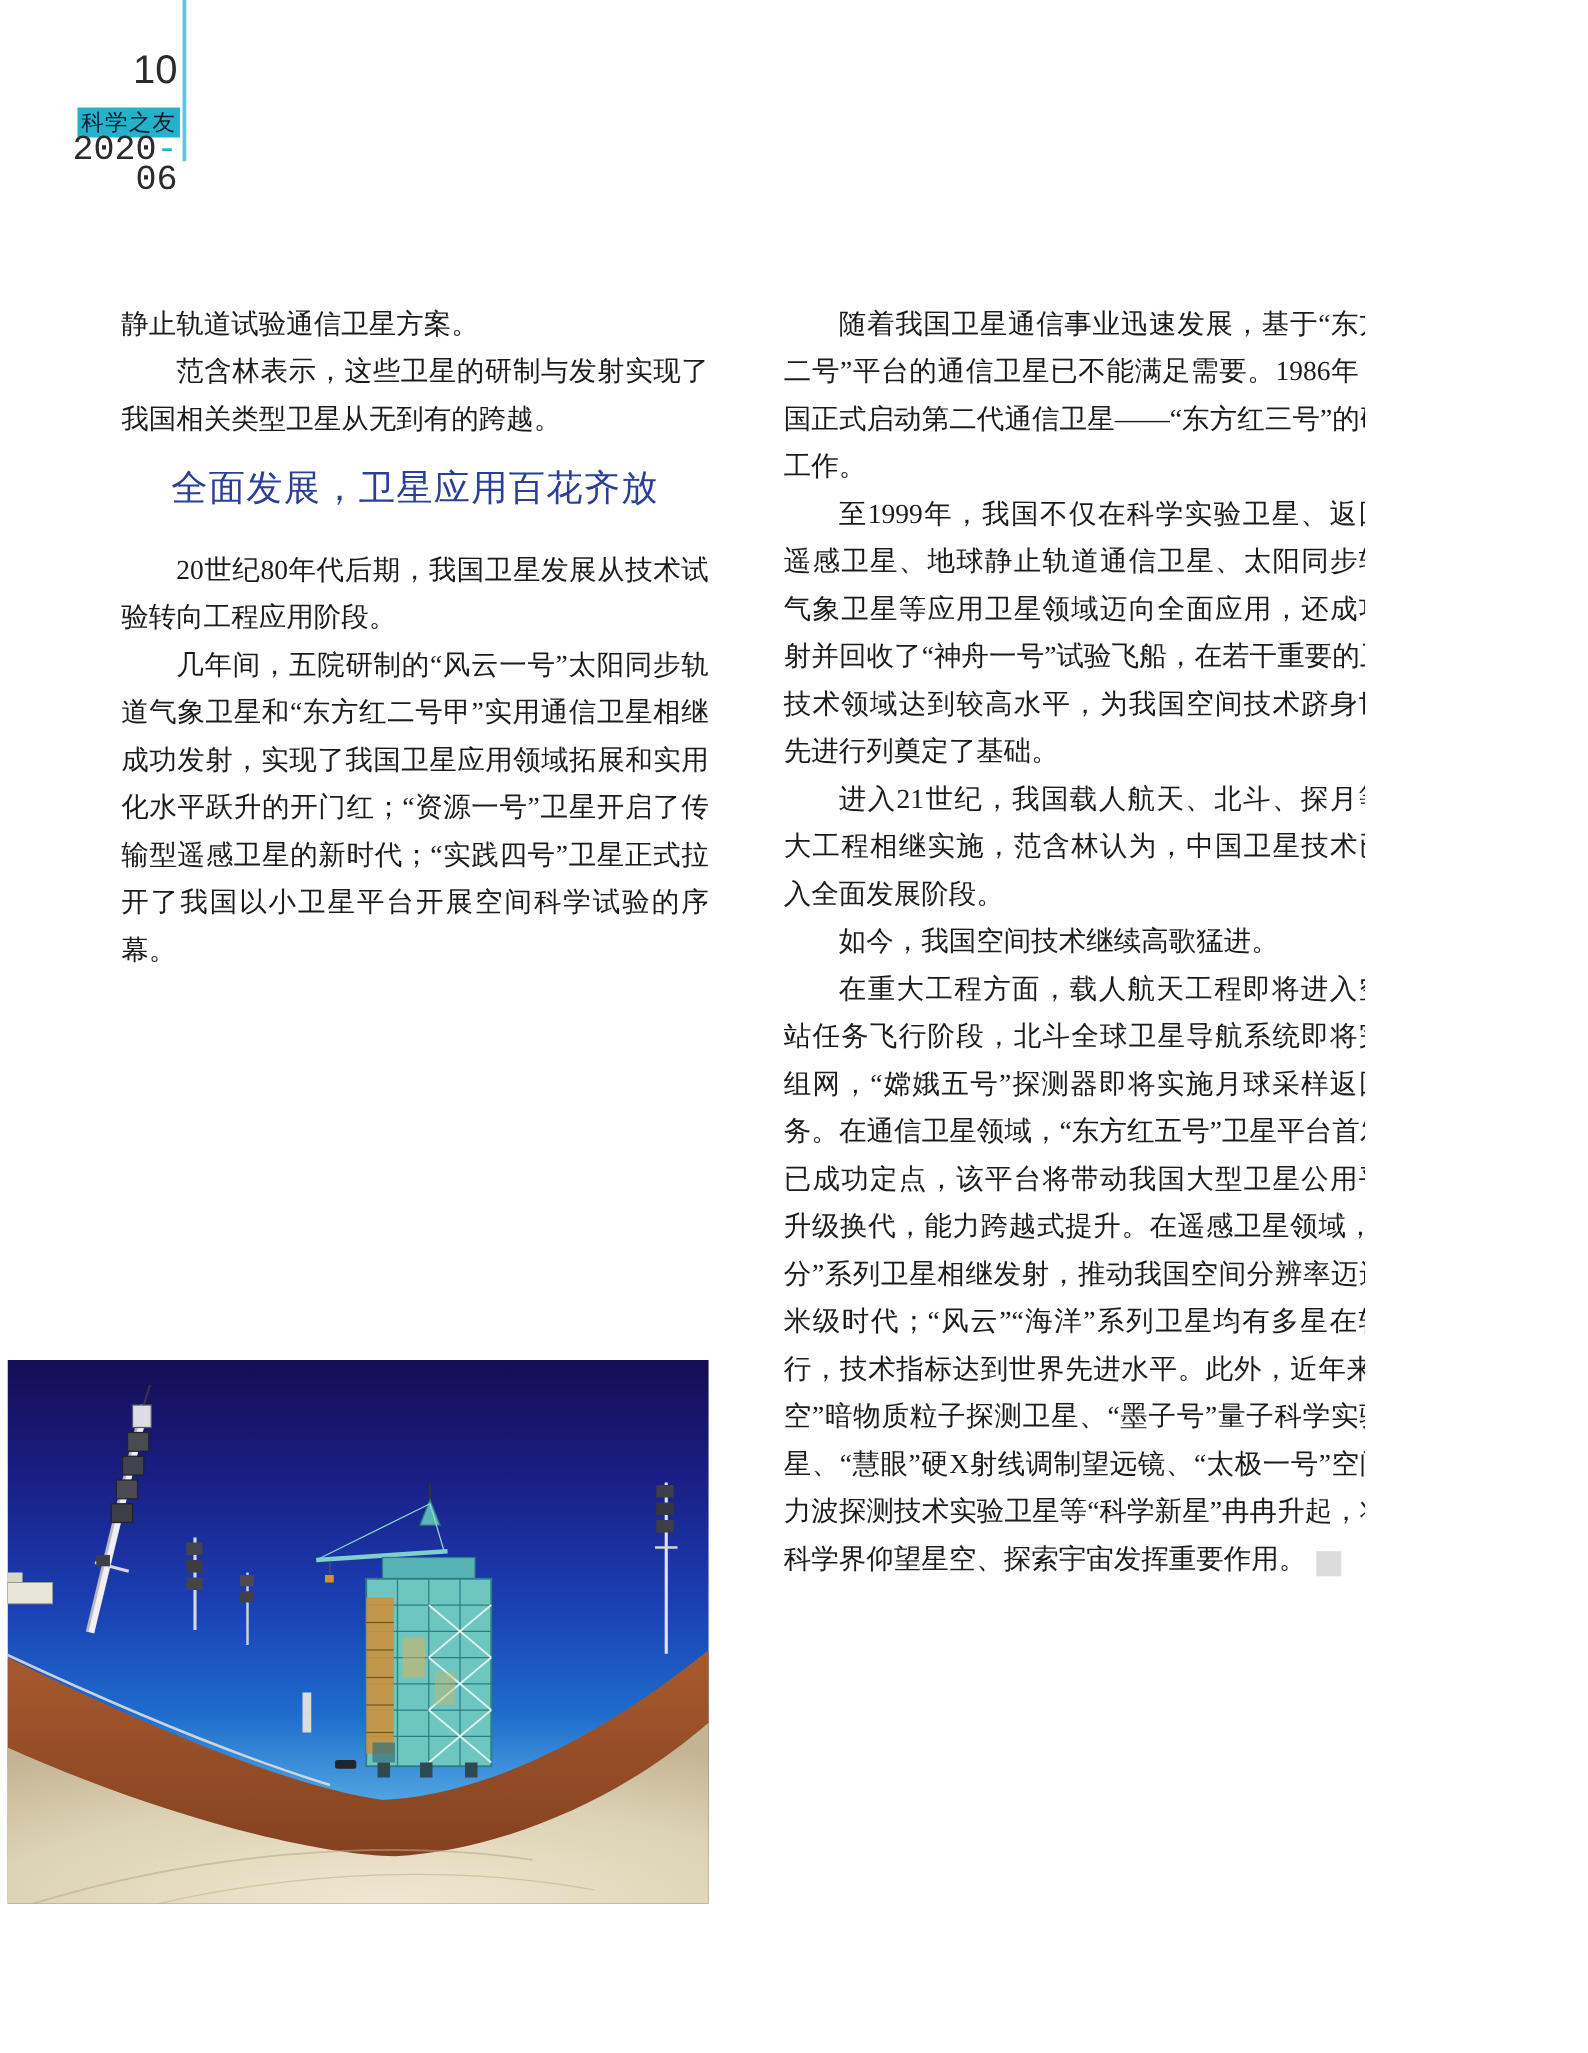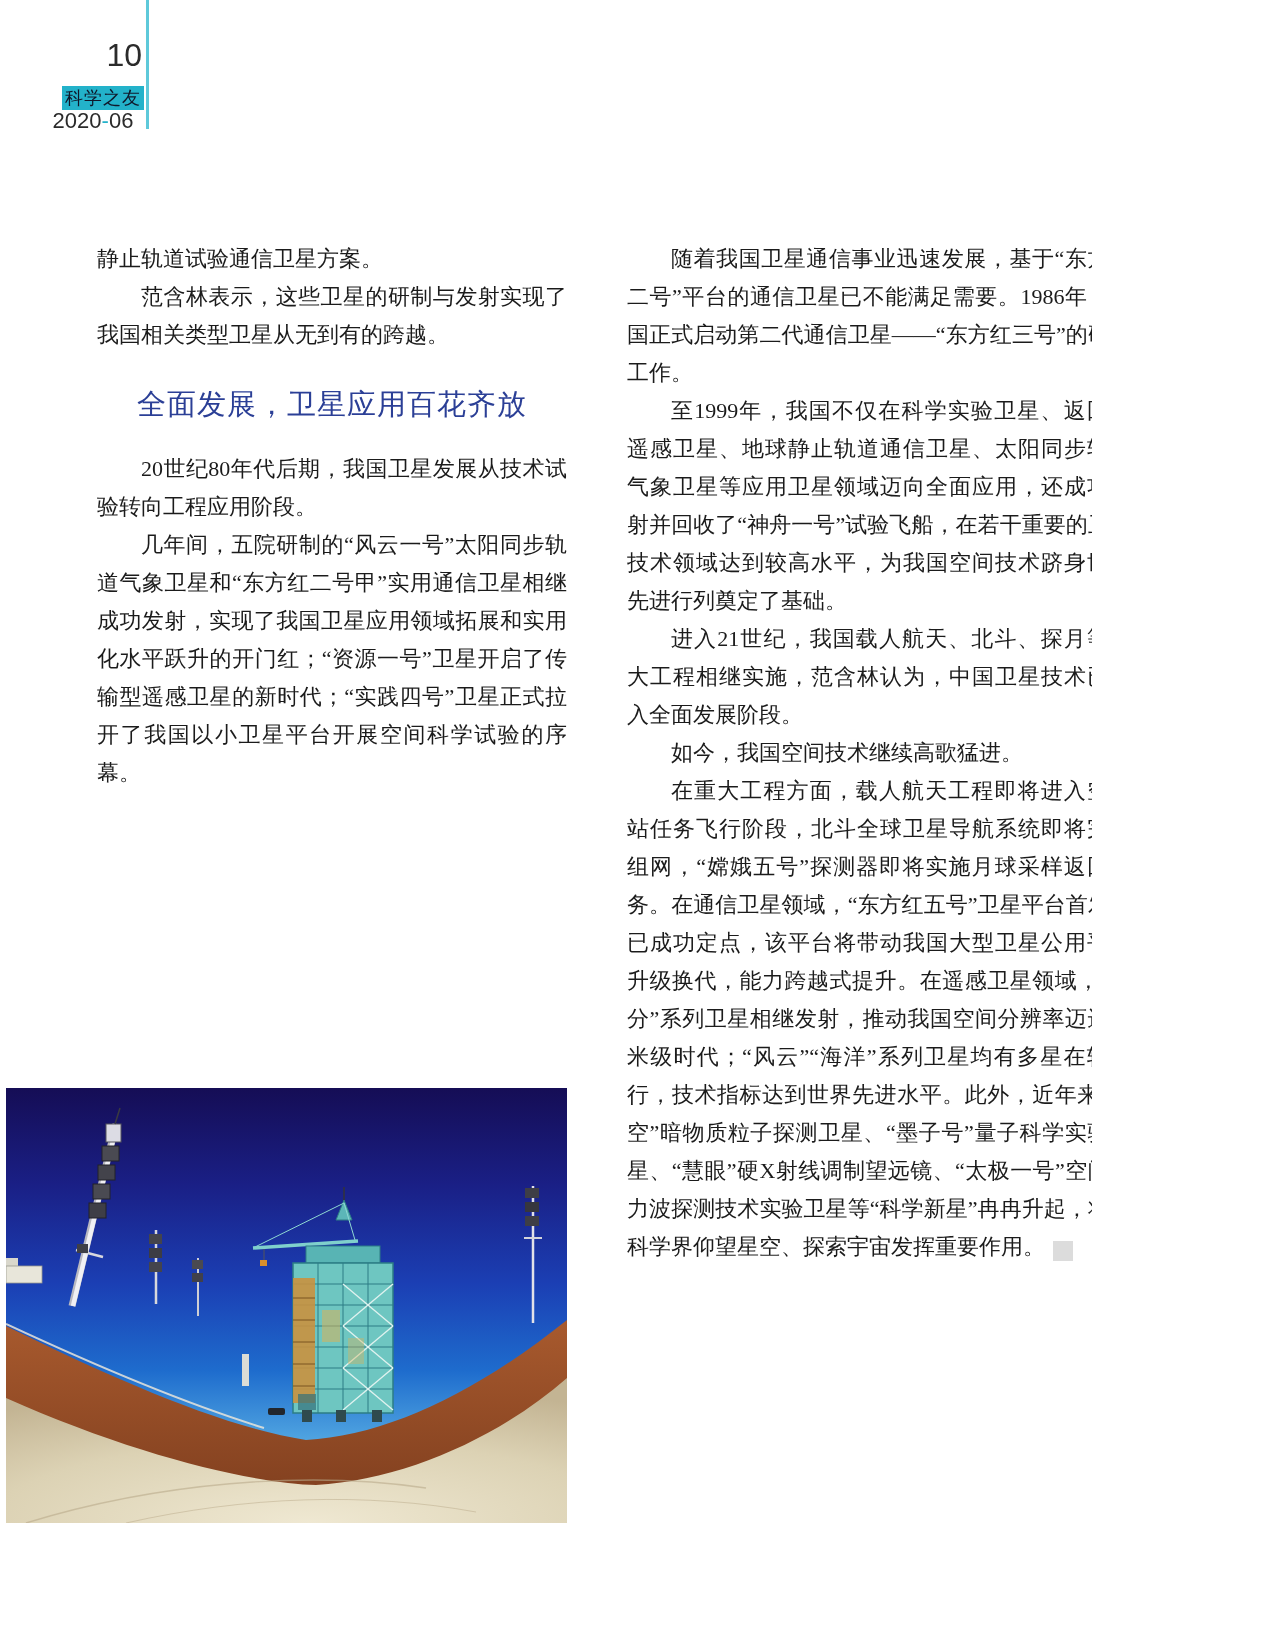--- a/index.html
+++ b/index.html
@@ -7,33 +7,33 @@
         font-family:"Liberation Serif","DejaVu Serif",serif;color:#1b1b1b;}
 
   
   .header-rule{position:absolute;left:146px;top:0;width:3px;height:129px;background:#5ec9da;}
   .page-number{position:absolute;left:52px;top:38px;width:90px;text-align:right;
                font-family:"Liberation Sans","DejaVu Sans",sans-serif;
                font-size:32px;line-height:34px;color:#2b2b2b;}
   .magazine-badge{position:absolute;left:62px;top:86px;width:82px;height:24px;background:#23b2ca;
                   color:#0f172a;font-family:"Liberation Sans","DejaVu Sans",sans-serif;
                   font-size:18px;line-height:24px;text-align:center;letter-spacing:1px;}
-  .issue{position:absolute;left:44px;top:109px;width:98px;text-align:center;
-         font-family:Liberation Sans, sans-serif;
-         font-size:22px;line-height:24px;color:#2b2b2b;}
+  .issue{position:absolute;left:44px;top:109px;width:98px;text-align:right;
+         font-family:Liberation Mono, monospace;
+         font-size:28px;line-height:24px;color:#2b2b2b;}
   .issue .sep{color:#23b2ca;}
 
   
   .col{position:absolute;top:240px;}
   .col-left{left:97px;width:470px;}
   .col-right{left:627px;width:505px;}
   p.body{margin:0;font-size:22px;line-height:38px;text-align:justify;text-indent:2em;
          font-family:"Liberation Serif","DejaVu Serif",serif;color:#1b1b1b;}
   p.no-indent{text-indent:0;}
-  h2.section{margin:30px 0 26px 0;text-align:center;color:#2b3f96;
+  h2.section{margin:17px 0 26px 0;text-align:center;color:#2b3f96;
              font-family:"Liberation Sans","DejaVu Sans",sans-serif;
              font-weight:500;font-size:29px;line-height:40px;letter-spacing:1px;}
 
   
   .endmark{display:inline-block;width:20px;height:20px;margin-left:8px;vertical-align:-2px;
            background:#dcdcdc;color:#e30021;text-align:center;
            font-family:"Liberation Serif","DejaVu Serif",serif;
            font-style:italic;font-weight:bold;font-size:17px;line-height:20px;}
 
   

